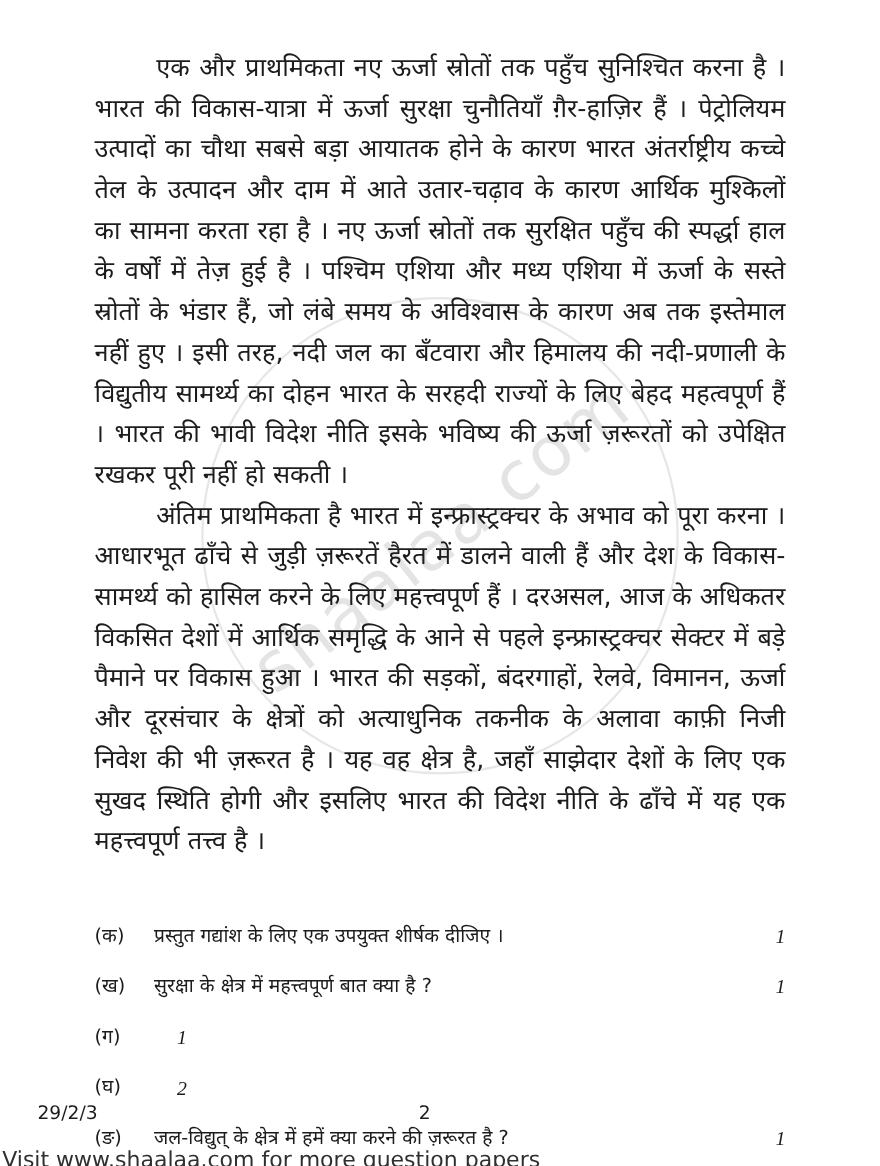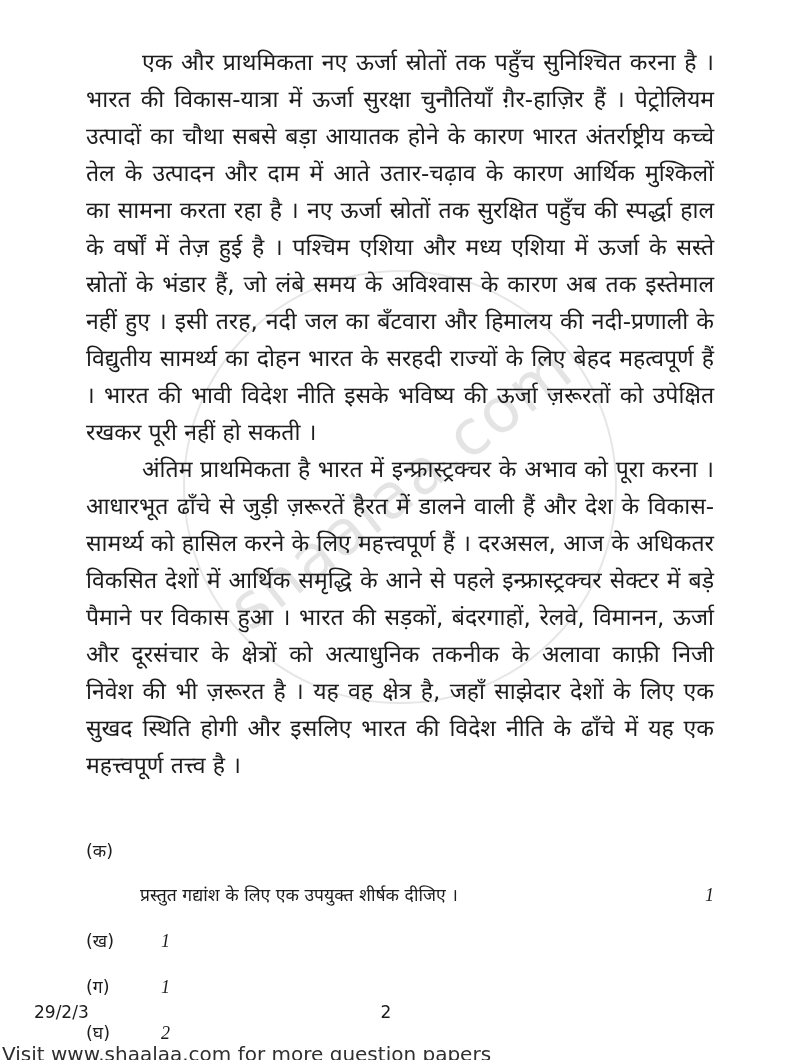--- a/index.html
+++ b/index.html
@@ -72,21 +72,20 @@
     margin-bottom: 16px;
   }
   .q-label {
     flex: 0 0 54px;
     align-self: flex-start;
   }
   .q-text {
     flex: 1 1 auto;
     text-align: justify;
     padding-right: 24px;
-    margin-top: 44px;
   }
   .q-marks {
     flex: 0 0 30px;
     text-align: right;
     font-family: "Liberation Serif", "DejaVu Serif", serif;
     font-style: italic;
     font-size: 18px;
   }
   
   .footer-row {
@@ -139,35 +138,37 @@
     <div class="questions">
 
       <div class="q-row">
         <span class="q-label">(क)</span>
         <span class="q-text">प्रस्तुत गद्यांश के लिए एक उपयुक्त शीर्षक दीजिए ।</span>
         <span class="q-marks">1</span>
       </div>
 
       <div class="q-row">
         <span class="q-label">(ख)</span>
+        <span class="q-text">सुरक्षा के क्षेत्र में महत्त्वपूर्ण बात क्या है ?</span>
         <span class="q-marks">1</span>
       </div>
 
       <div class="q-row">
         <span class="q-label">(ग)</span>
         <span class="q-marks">1</span>
       </div>
 
       <div class="q-row">
         <span class="q-label">(घ)</span>
         <span class="q-marks">2</span>
       </div>
 
       <div class="q-row">
         <span class="q-label">(ङ)</span>
+        <span class="q-text">जल-विद्युत् के क्षेत्र में हमें क्या करने की ज़रूरत है ?</span>
         <span class="q-marks">1</span>
       </div>
 
       <div class="q-row">
         <span class="q-label">(च)</span>
         <span class="q-marks">2</span>
       </div>
 
       <div class="q-row">
         <span class="q-label">(छ)</span>

